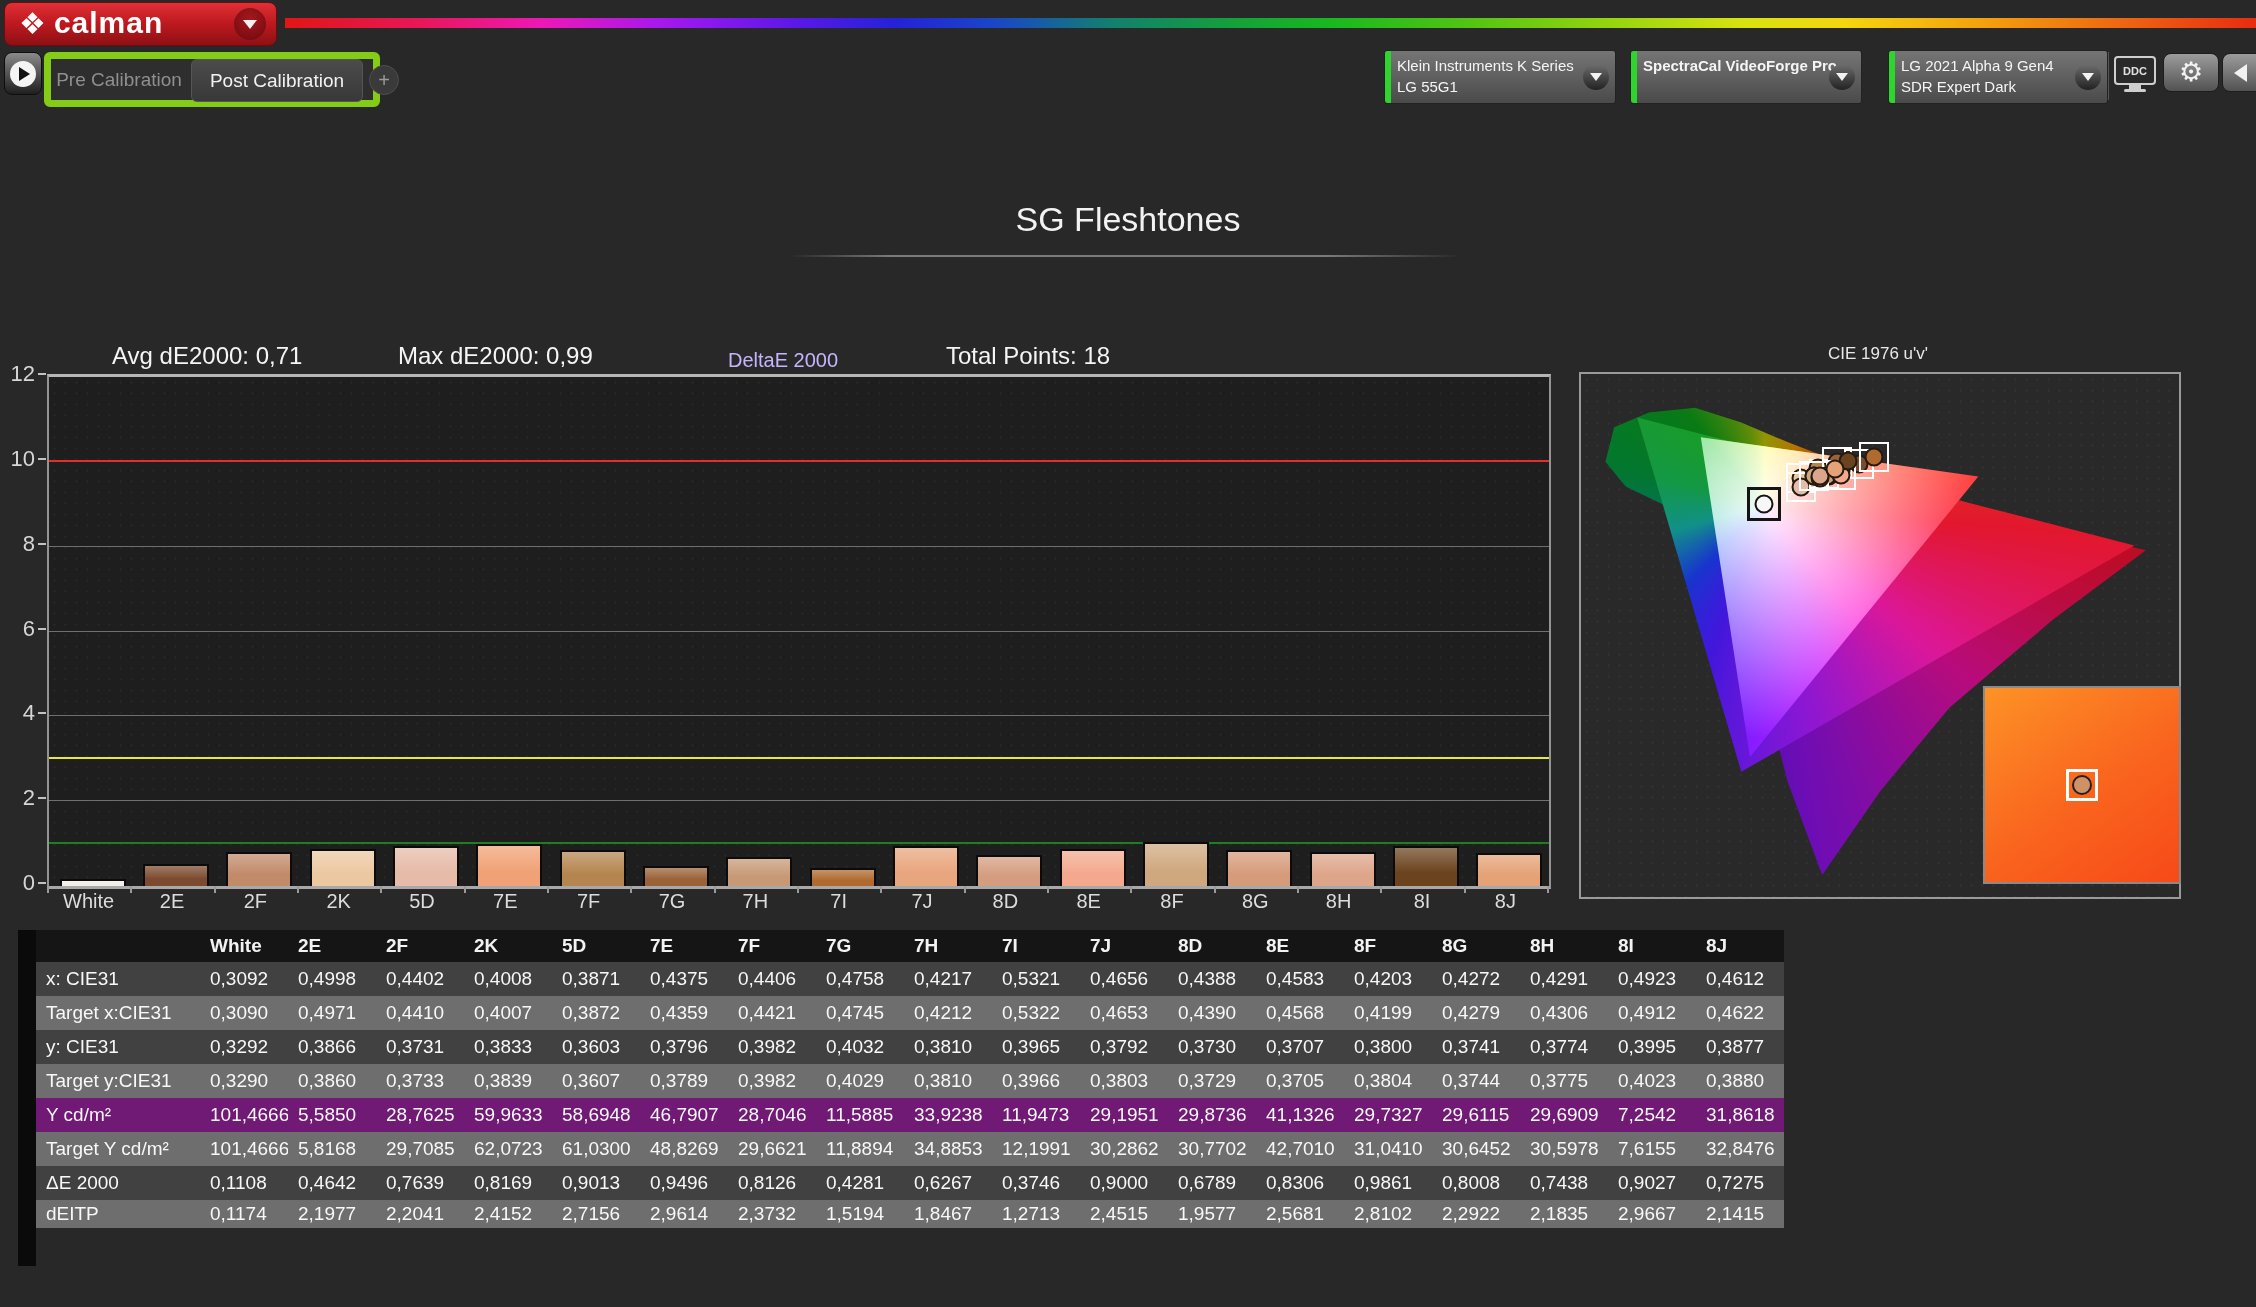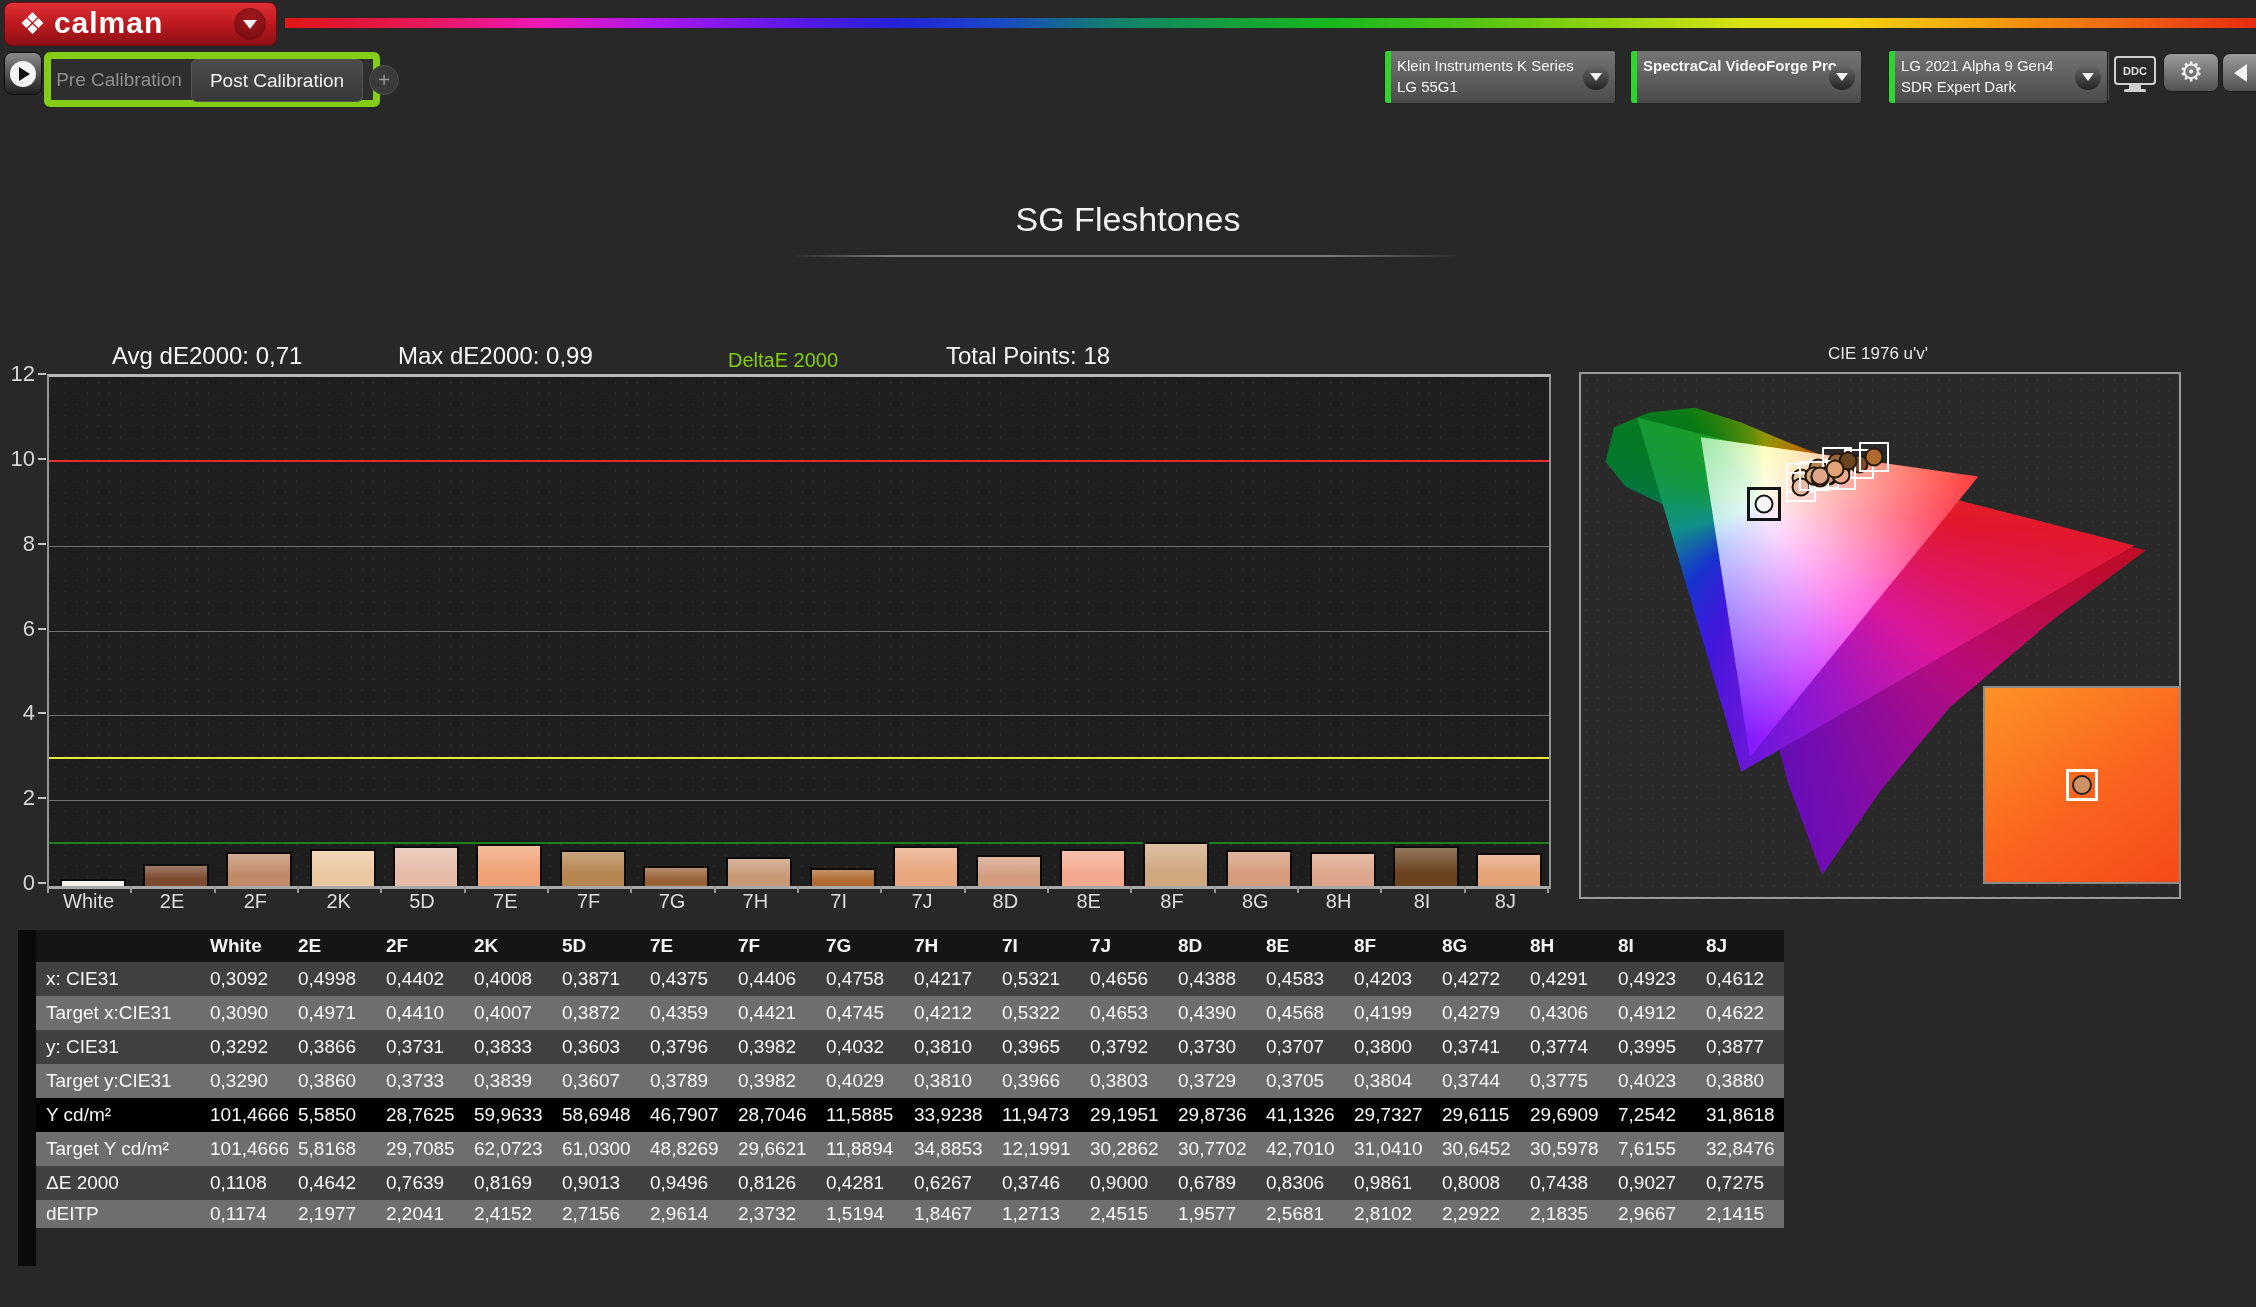--- a/index.html
+++ b/index.html
@@ -50,21 +50,21 @@
   .ddc-base{position:absolute;left:12px;top:33px;width:22px;height:3px;background:#cfcfcf;border-radius:2px;}
   .sq-btn{position:absolute;top:53px;height:37px;border-radius:8px;border:1px solid #1d1d1d;
     background:linear-gradient(180deg,#9c9c9c,#525252);display:flex;align-items:center;justify-content:center;cursor:pointer;}
   .gear-glyph{font-size:27px;color:#f2f2f2;line-height:1;}
 
   
   .page-title{left:0;top:200px;width:2256px;text-align:center;color:#f2f2f2;font-size:34px;}
   .title-line{left:790px;top:255px;width:672px;height:2px;
     background:linear-gradient(90deg,rgba(190,190,190,0),rgba(190,190,190,.55) 15%,rgba(190,190,190,.55) 80%,rgba(190,190,190,0));}
   .stat{position:absolute;top:342px;color:#f5f5f5;font-size:24px;white-space:nowrap;}
-  .stat.small{top:349px;font-size:20px;color:#84cc16;}
+  .stat.small{top:349px;font-size:20px;color:#c4b5fd;}
 
   
   .plot{left:47px;top:374px;width:1500px;height:509px;background:#1e1e1e;
     border:2px solid #949494;border-top:3px solid #b6b6b6;border-bottom:3px solid #a8a8a8;}
   .plot .dots, .cie-panel .dots{position:absolute;inset:0;
     background-image:radial-gradient(rgba(255,255,255,0.035) 1px,transparent 1.2px);background-size:11px 11px;}
   .gridline{position:absolute;left:0;width:100%;height:1px;background:#6f6f6f;}
   .refline{position:absolute;left:0;width:100%;height:2px;}
   .bar{position:absolute;bottom:0;border:2px solid #0b0b0b;border-bottom:none;
     background-image:linear-gradient(180deg,rgba(255,255,255,.28),rgba(255,255,255,0) 65%);}
@@ -411,21 +411,21 @@
         <div class="tcell tval">0,3966</div>
         <div class="tcell tval">0,3803</div>
         <div class="tcell tval">0,3729</div>
         <div class="tcell tval">0,3705</div>
         <div class="tcell tval">0,3804</div>
         <div class="tcell tval">0,3744</div>
         <div class="tcell tval">0,3775</div>
         <div class="tcell tval">0,4023</div>
         <div class="tcell tval">0,3880</div>
       </div>
-      <div class="abs trow" style="top: 1098px; height: 34px; background: #000000;">
+      <div class="abs trow" style="top: 1098px; height: 34px; background: #701a75;">
         <div class="tcell tlabel">Y cd/m²</div>
         <div class="tcell tval">101,4666</div>
         <div class="tcell tval">5,5850</div>
         <div class="tcell tval">28,7625</div>
         <div class="tcell tval">59,9633</div>
         <div class="tcell tval">58,6948</div>
         <div class="tcell tval">46,7907</div>
         <div class="tcell tval">28,7046</div>
         <div class="tcell tval">11,5885</div>
         <div class="tcell tval">33,9238</div>

